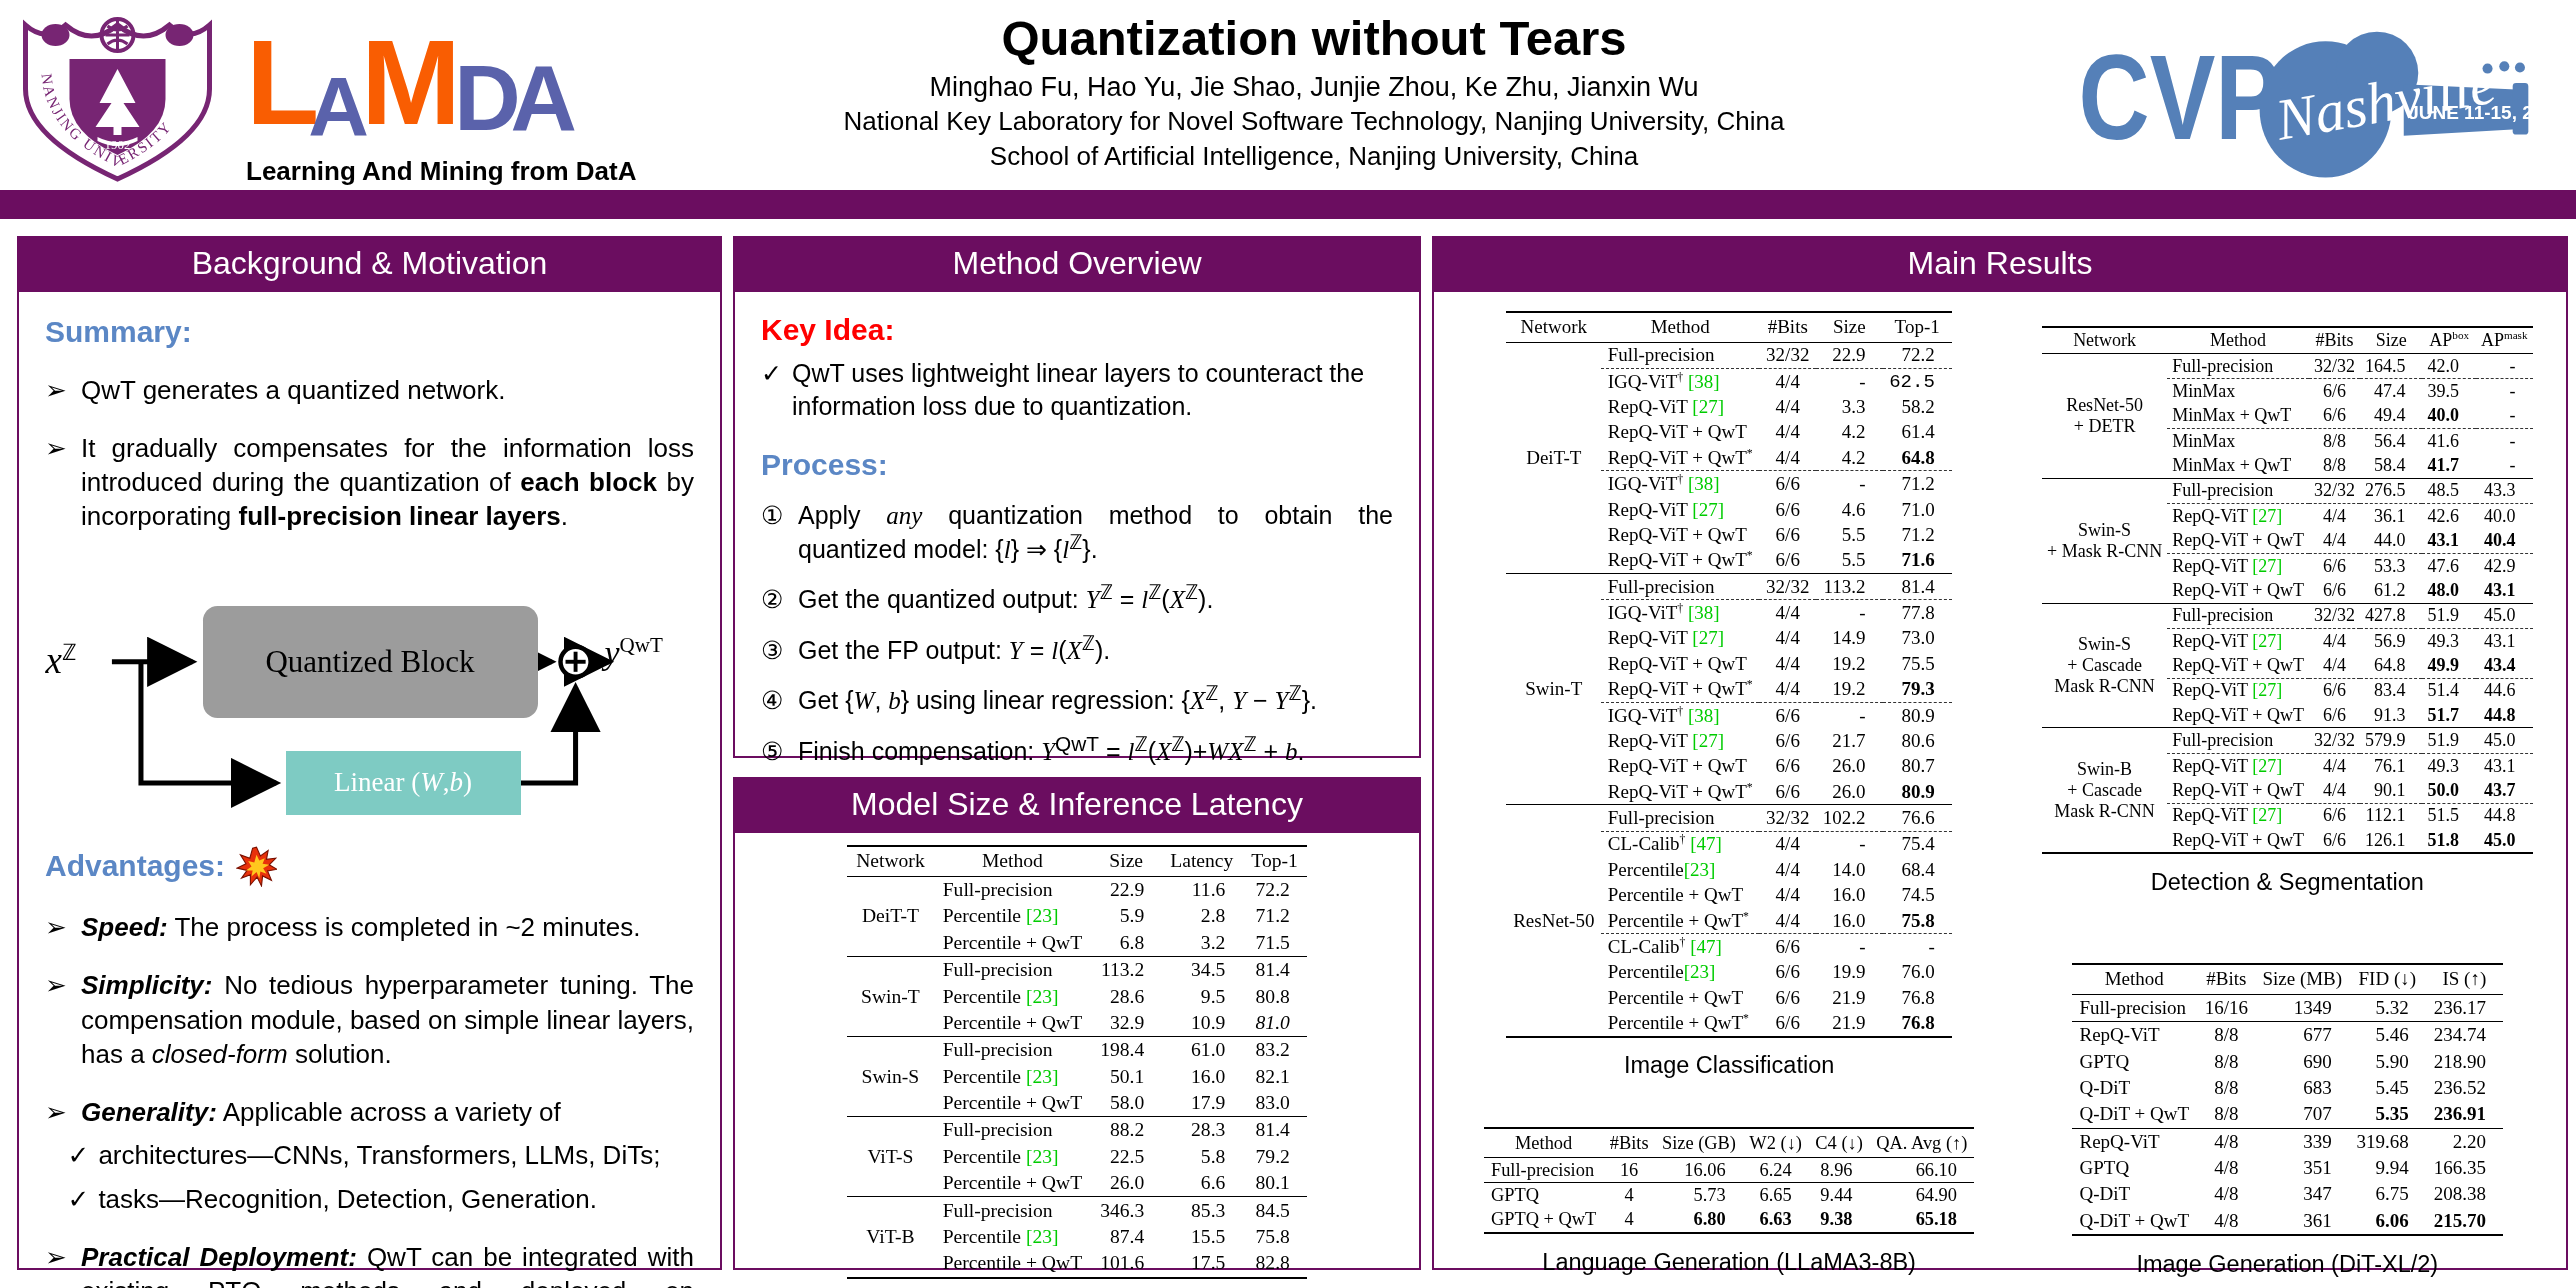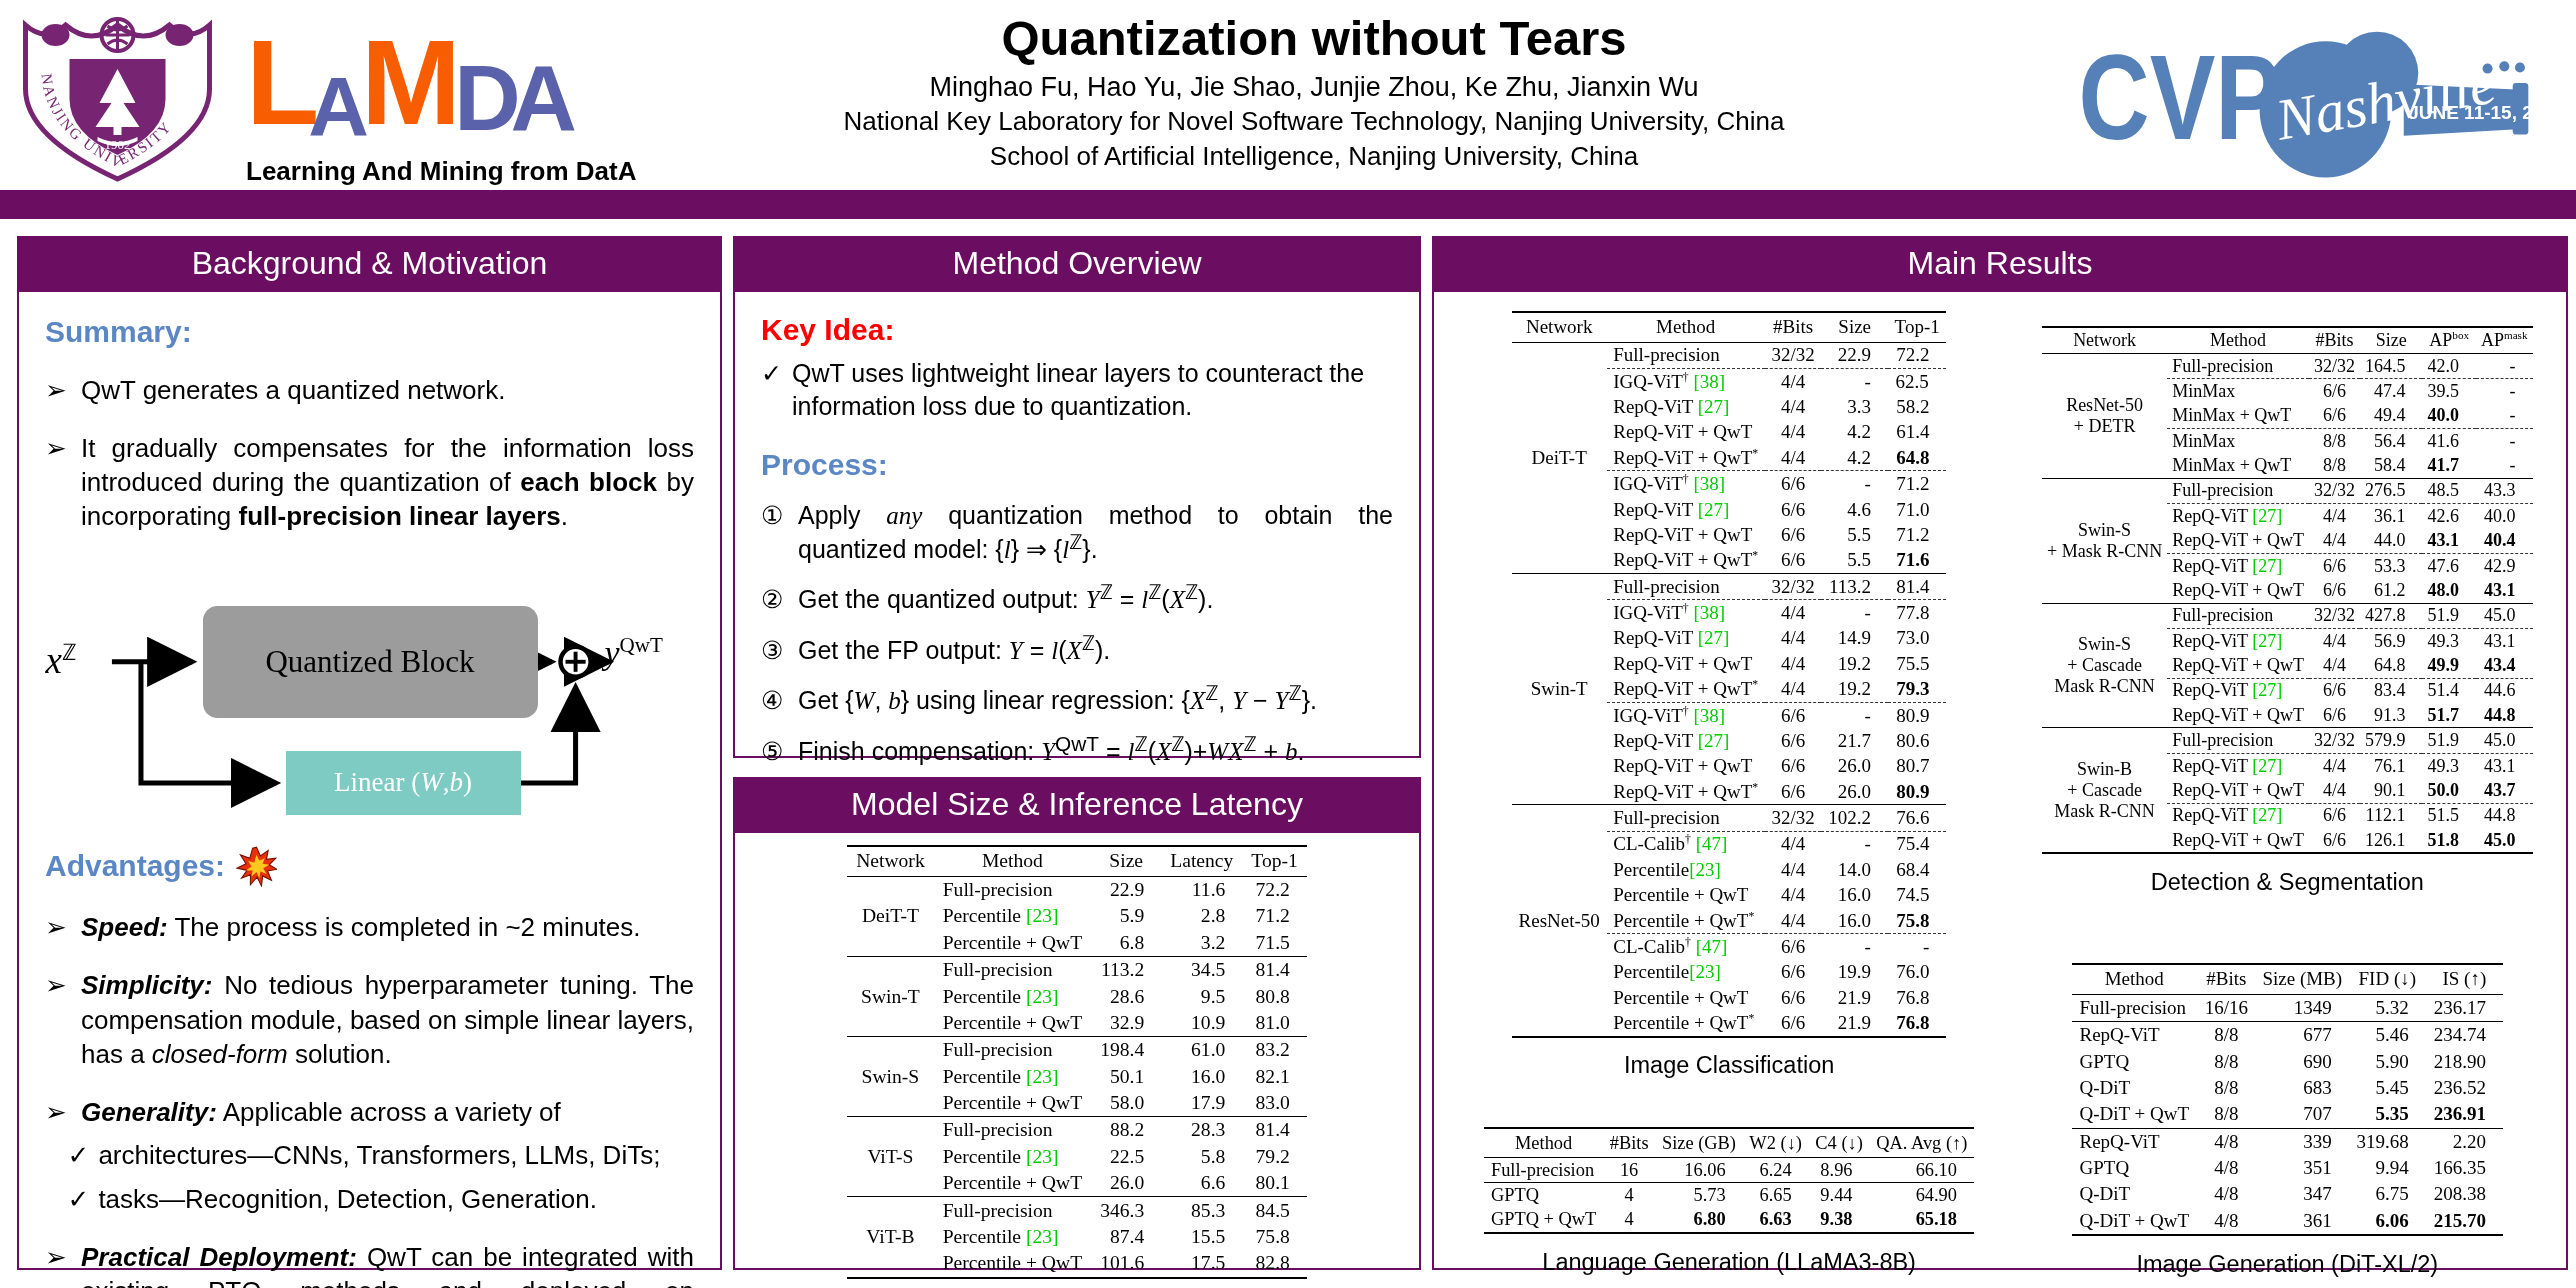--- a/index.html
+++ b/index.html
@@ -306,21 +306,21 @@
             <tr>
               <td style="text-align: left;">Percentile <span class="ref">[23]</span></td>
               <td style="text-align: right; padding-right: 17px;">28.6</td>
               <td style="text-align: right; padding-right: 17px;">9.5</td>
               <td style="text-align: right; padding-right: 17px;">80.8</td>
             </tr>
             <tr>
               <td style="text-align: left;">Percentile + QwT</td>
               <td style="text-align: right; padding-right: 17px;">32.9</td>
               <td style="text-align: right; padding-right: 17px;">10.9</td>
-              <td style="text-align: right; padding-right: 17px;">81.0</td>
+              <td style="text-align: right; padding-right: 17px; font-style: italic;">81.0</td>
             </tr>
             <tr class="gsep">
               <td class="net" rowspan="3">Swin-S</td>
               <td style="text-align: left;">Full-precision</td>
               <td style="text-align: right; padding-right: 17px;">198.4</td>
               <td style="text-align: right; padding-right: 17px;">61.0</td>
               <td style="text-align: right; padding-right: 17px;">83.2</td>
             </tr>
             <tr>
               <td style="text-align: left;">Percentile <span class="ref">[23]</span></td>
@@ -396,21 +396,21 @@
                 <td class="net" rowspan="9">DeiT-T</td>
                 <td style="text-align: left;">Full-precision</td>
                 <td style="text-align: center;">32/32</td>
                 <td style="text-align: right; padding-right: 17px;">22.9</td>
                 <td style="text-align: right; padding-right: 17px;">72.2</td>
               </tr>
               <tr class="dsep">
                 <td style="text-align: left;">IGQ-ViT<sup>†</sup> <span class="ref">[38]</span></td>
                 <td style="text-align: center;">4/4</td>
                 <td style="text-align: right; padding-right: 17px;">-</td>
-                <td style="text-align: center; padding-right: 17px;">62.5</td>
+                <td style="text-align: center; padding-right: 17px; font-family: Liberation Mono, monospace;">62.5</td>
               </tr>
               <tr>
                 <td style="text-align: left;">RepQ-ViT <span class="ref">[27]</span></td>
                 <td style="text-align: center;">4/4</td>
                 <td style="text-align: right; padding-right: 17px;">3.3</td>
                 <td style="text-align: right; padding-right: 17px;">58.2</td>
               </tr>
               <tr>
                 <td style="text-align: left;">RepQ-ViT + QwT</td>
                 <td style="text-align: center;">4/4</td>

